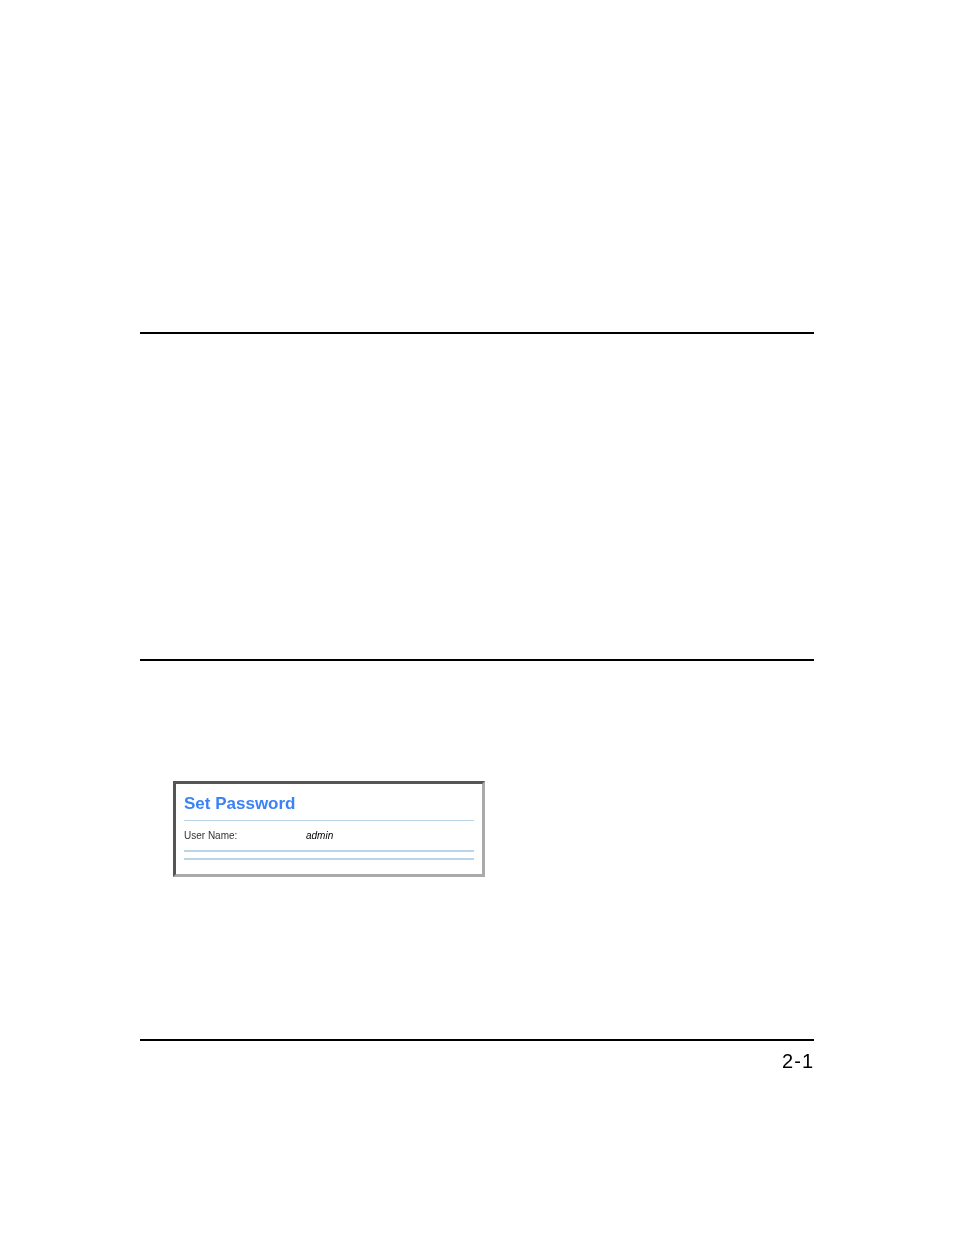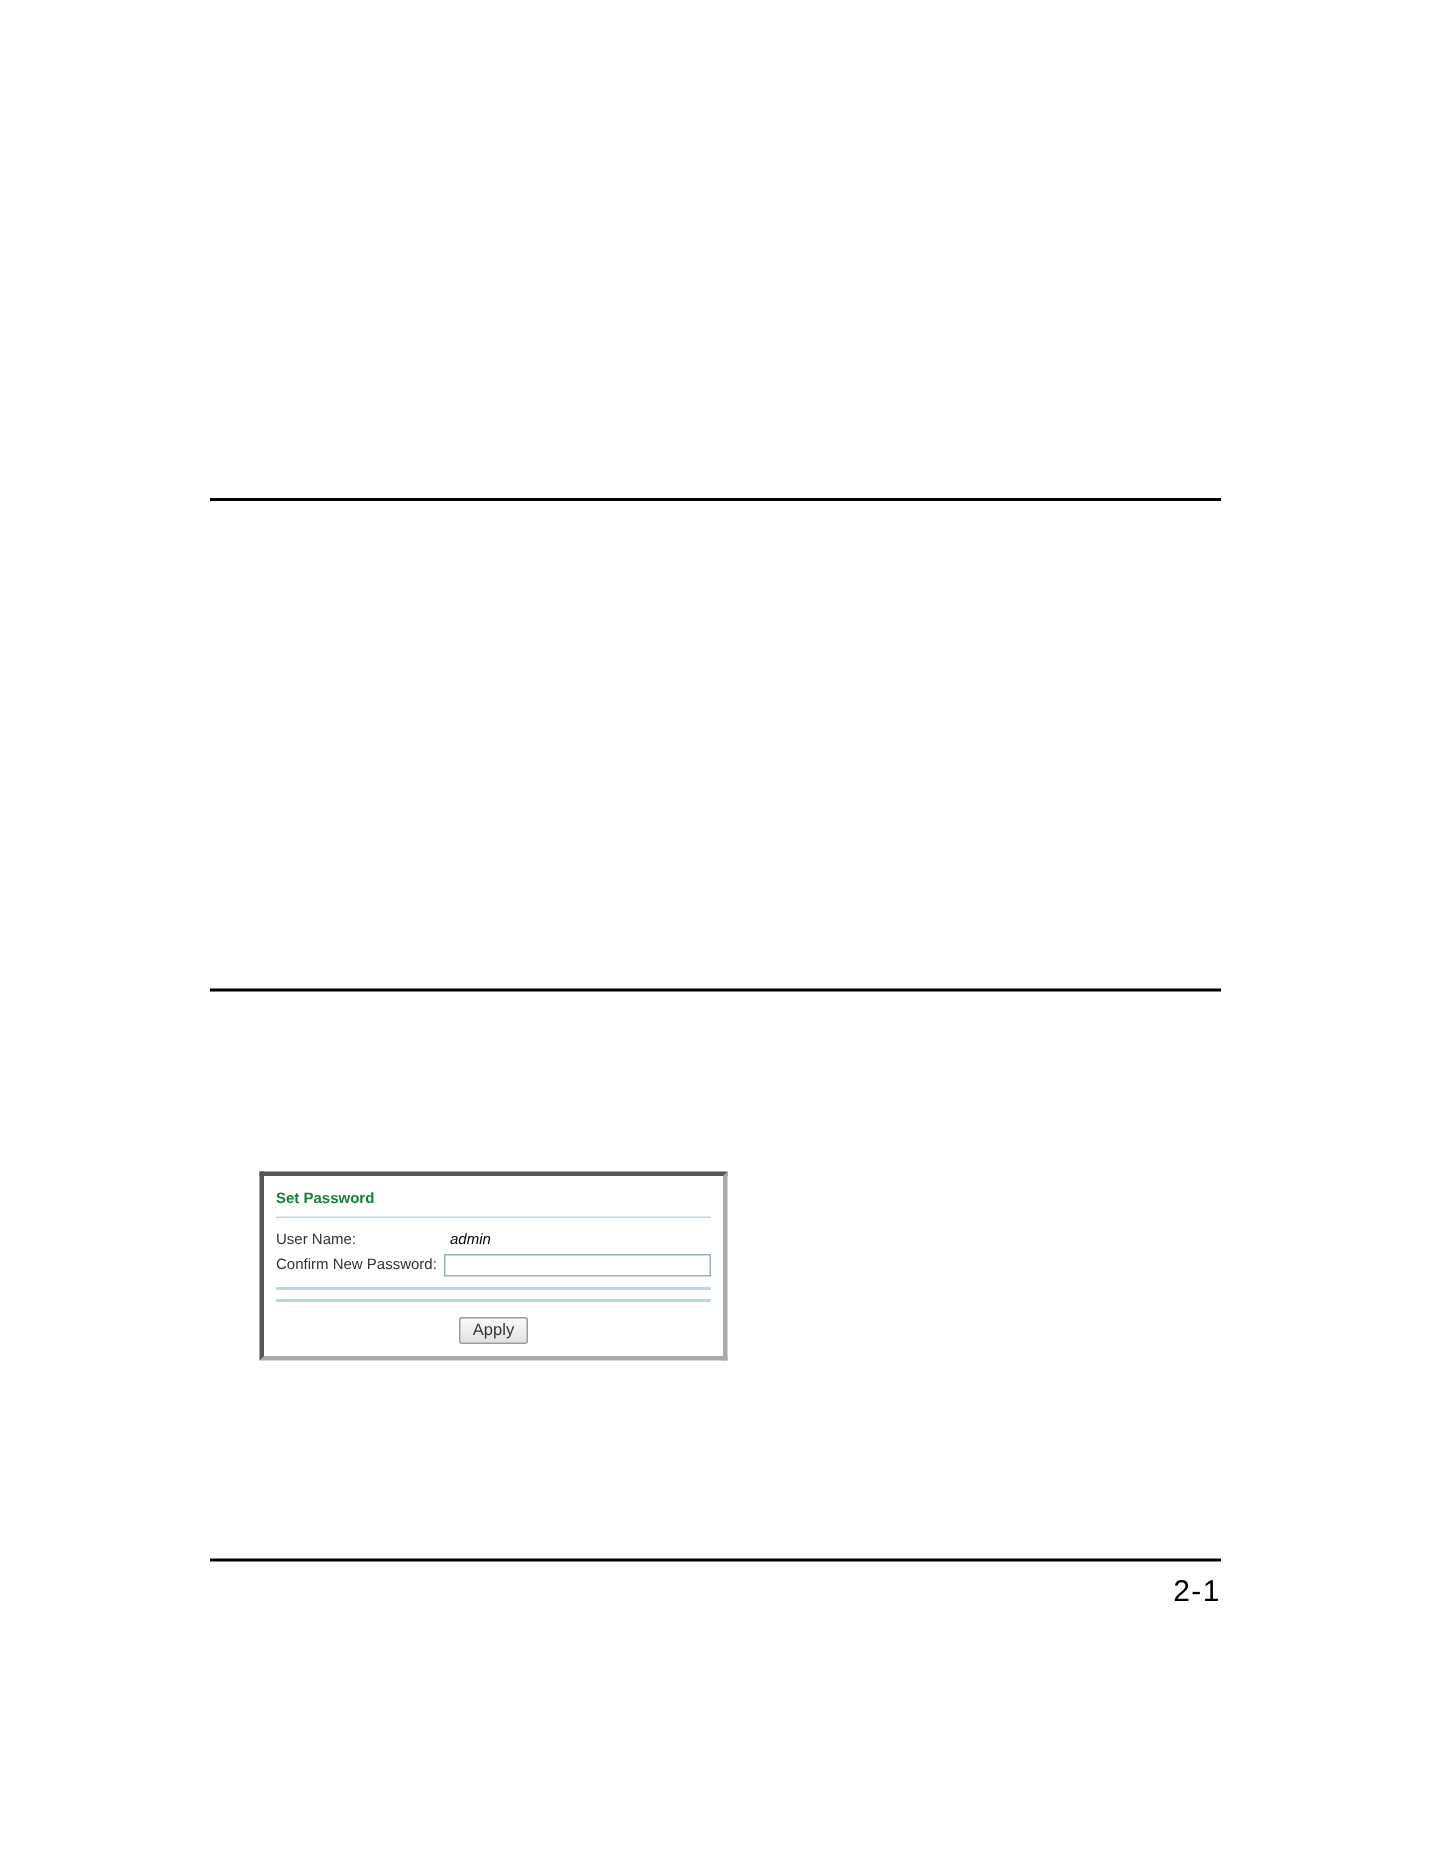--- a/index.html
+++ b/index.html
@@ -46,23 +46,23 @@
     border-top: 3px solid #555;
     border-left: 3px solid #555;
     border-right: 3px solid #aaa;
     border-bottom: 3px solid #aaa;
     box-sizing: border-box;
     padding: 6px 8px 8px 8px;
     font-size: 10px;
     color: #333;
   }
   .panel-title {
-    color: #15803d;
+    color: #3b82f6;
     font-weight: bold;
-    font-size: 10px;
+    font-size: 17px;
     padding: 4px 0 4px 0;
   }
   .thin-rule {
     height: 0;
     border-top: 1px solid #b9d6e8;
     margin: 2px 0 6px 0;
   }
   .thin-rule2 {
     height: 0;
     border-top: 2px solid #b9d6e8;
@@ -143,34 +143,25 @@
     <div class="thin-rule"></div>
 
     <table class="form">
       <tbody>
           <tr>
         <td class="label-cell">User Name:</td>
         <td>
           <input type="text" readonly="" class="text-input readonly" value="admin" style="">
         </td>
       </tr>
-      <tr>
-        <td class="label-cell">Confirm New Password:</td>
-        <td>
-          <input type="password" class="text-input" value="" style="">
-        </td>
-      </tr>
     </tbody>
       </table>
 
     <div class="thin-rule2"></div>
 
 
     <div class="thin-rule2"></div>
 
-    <div class="apply-wrap">
-      <button class="apply-btn">Apply</button>
-    </div>
   </div>
 
   <div class="hr hr-bot"></div>
   <div class="page-num">2-1</div>
 </div>
 
 </body></html>

